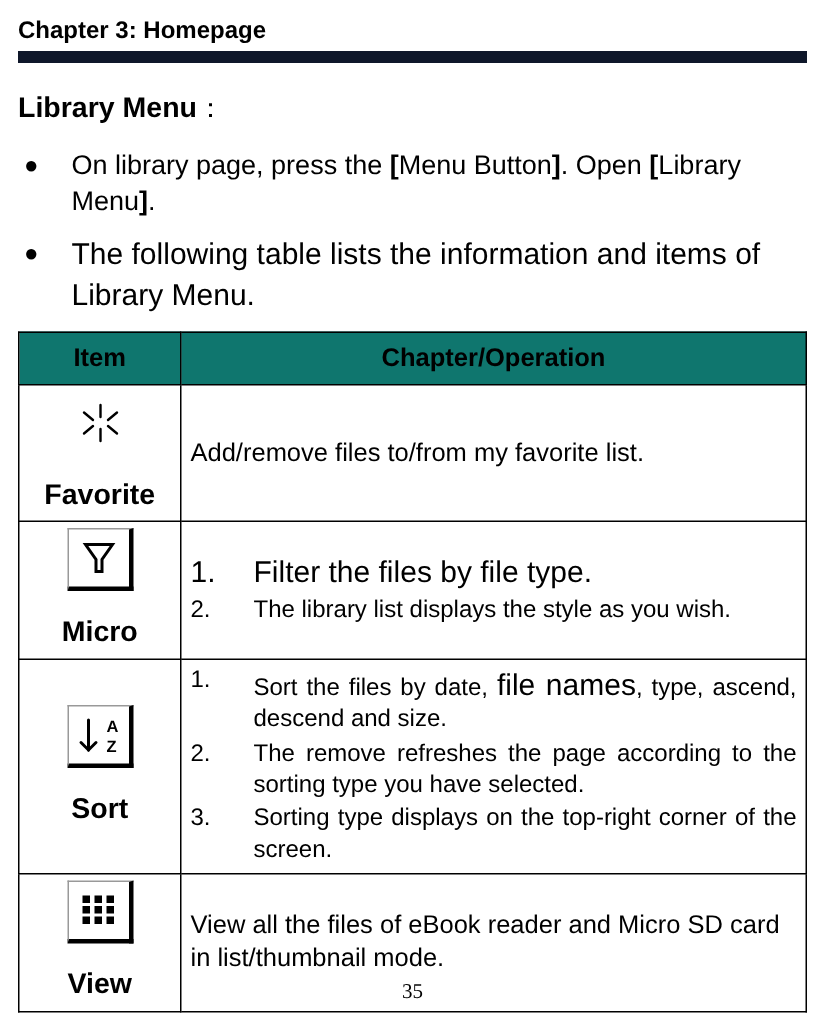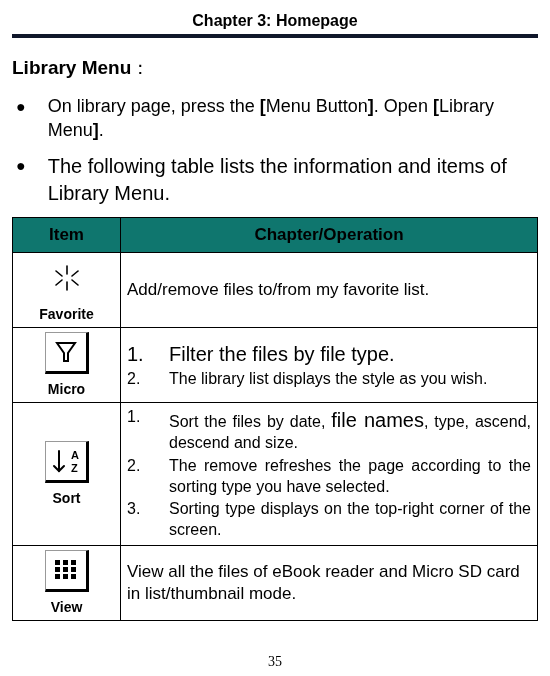--- a/index.html
+++ b/index.html
@@ -10,25 +10,25 @@
     body {
       width: 550px;
       height: 676px;
       font-family: Verdana, Arial, sans-serif;
       background: #fff;
       color: #000;
       padding: 12px 12px;
       position: relative;
     }
     .chapter-header {
-      text-align: center;
+      text-align: left;
       color: #000;
       font-weight: bold;
       font-size: 16px;
-      border-bottom: 4px solid #0f172a;
+      border-bottom: 8px solid #0f172a;
       padding-bottom: 4px;
       margin-bottom: 18px;
     }
     .section-title {
       font-weight: bold;
       font-size: 19px;
       margin-bottom: 14px;
     }
     .colon-zh {
       font-weight: normal;
@@ -74,22 +74,22 @@
       padding: 6px 4px;
     }
     table.func col.col-item { width: 108px; }
     .item-cell {
       text-align: center;
       vertical-align: middle;
       padding: 6px 4px;
     }
     .item-cell .label {
       font-weight: bold;
-      font-size: 14px;
-      margin-top: 6px;
+      font-size: 19px;
+      margin-top: 16px;
       display: block;
     }
     .op-cell {
       vertical-align: middle;
     }
     .op-cell.fav {
       padding-top: 14px;
       padding-bottom: 14px;
     }
     .op-list {

